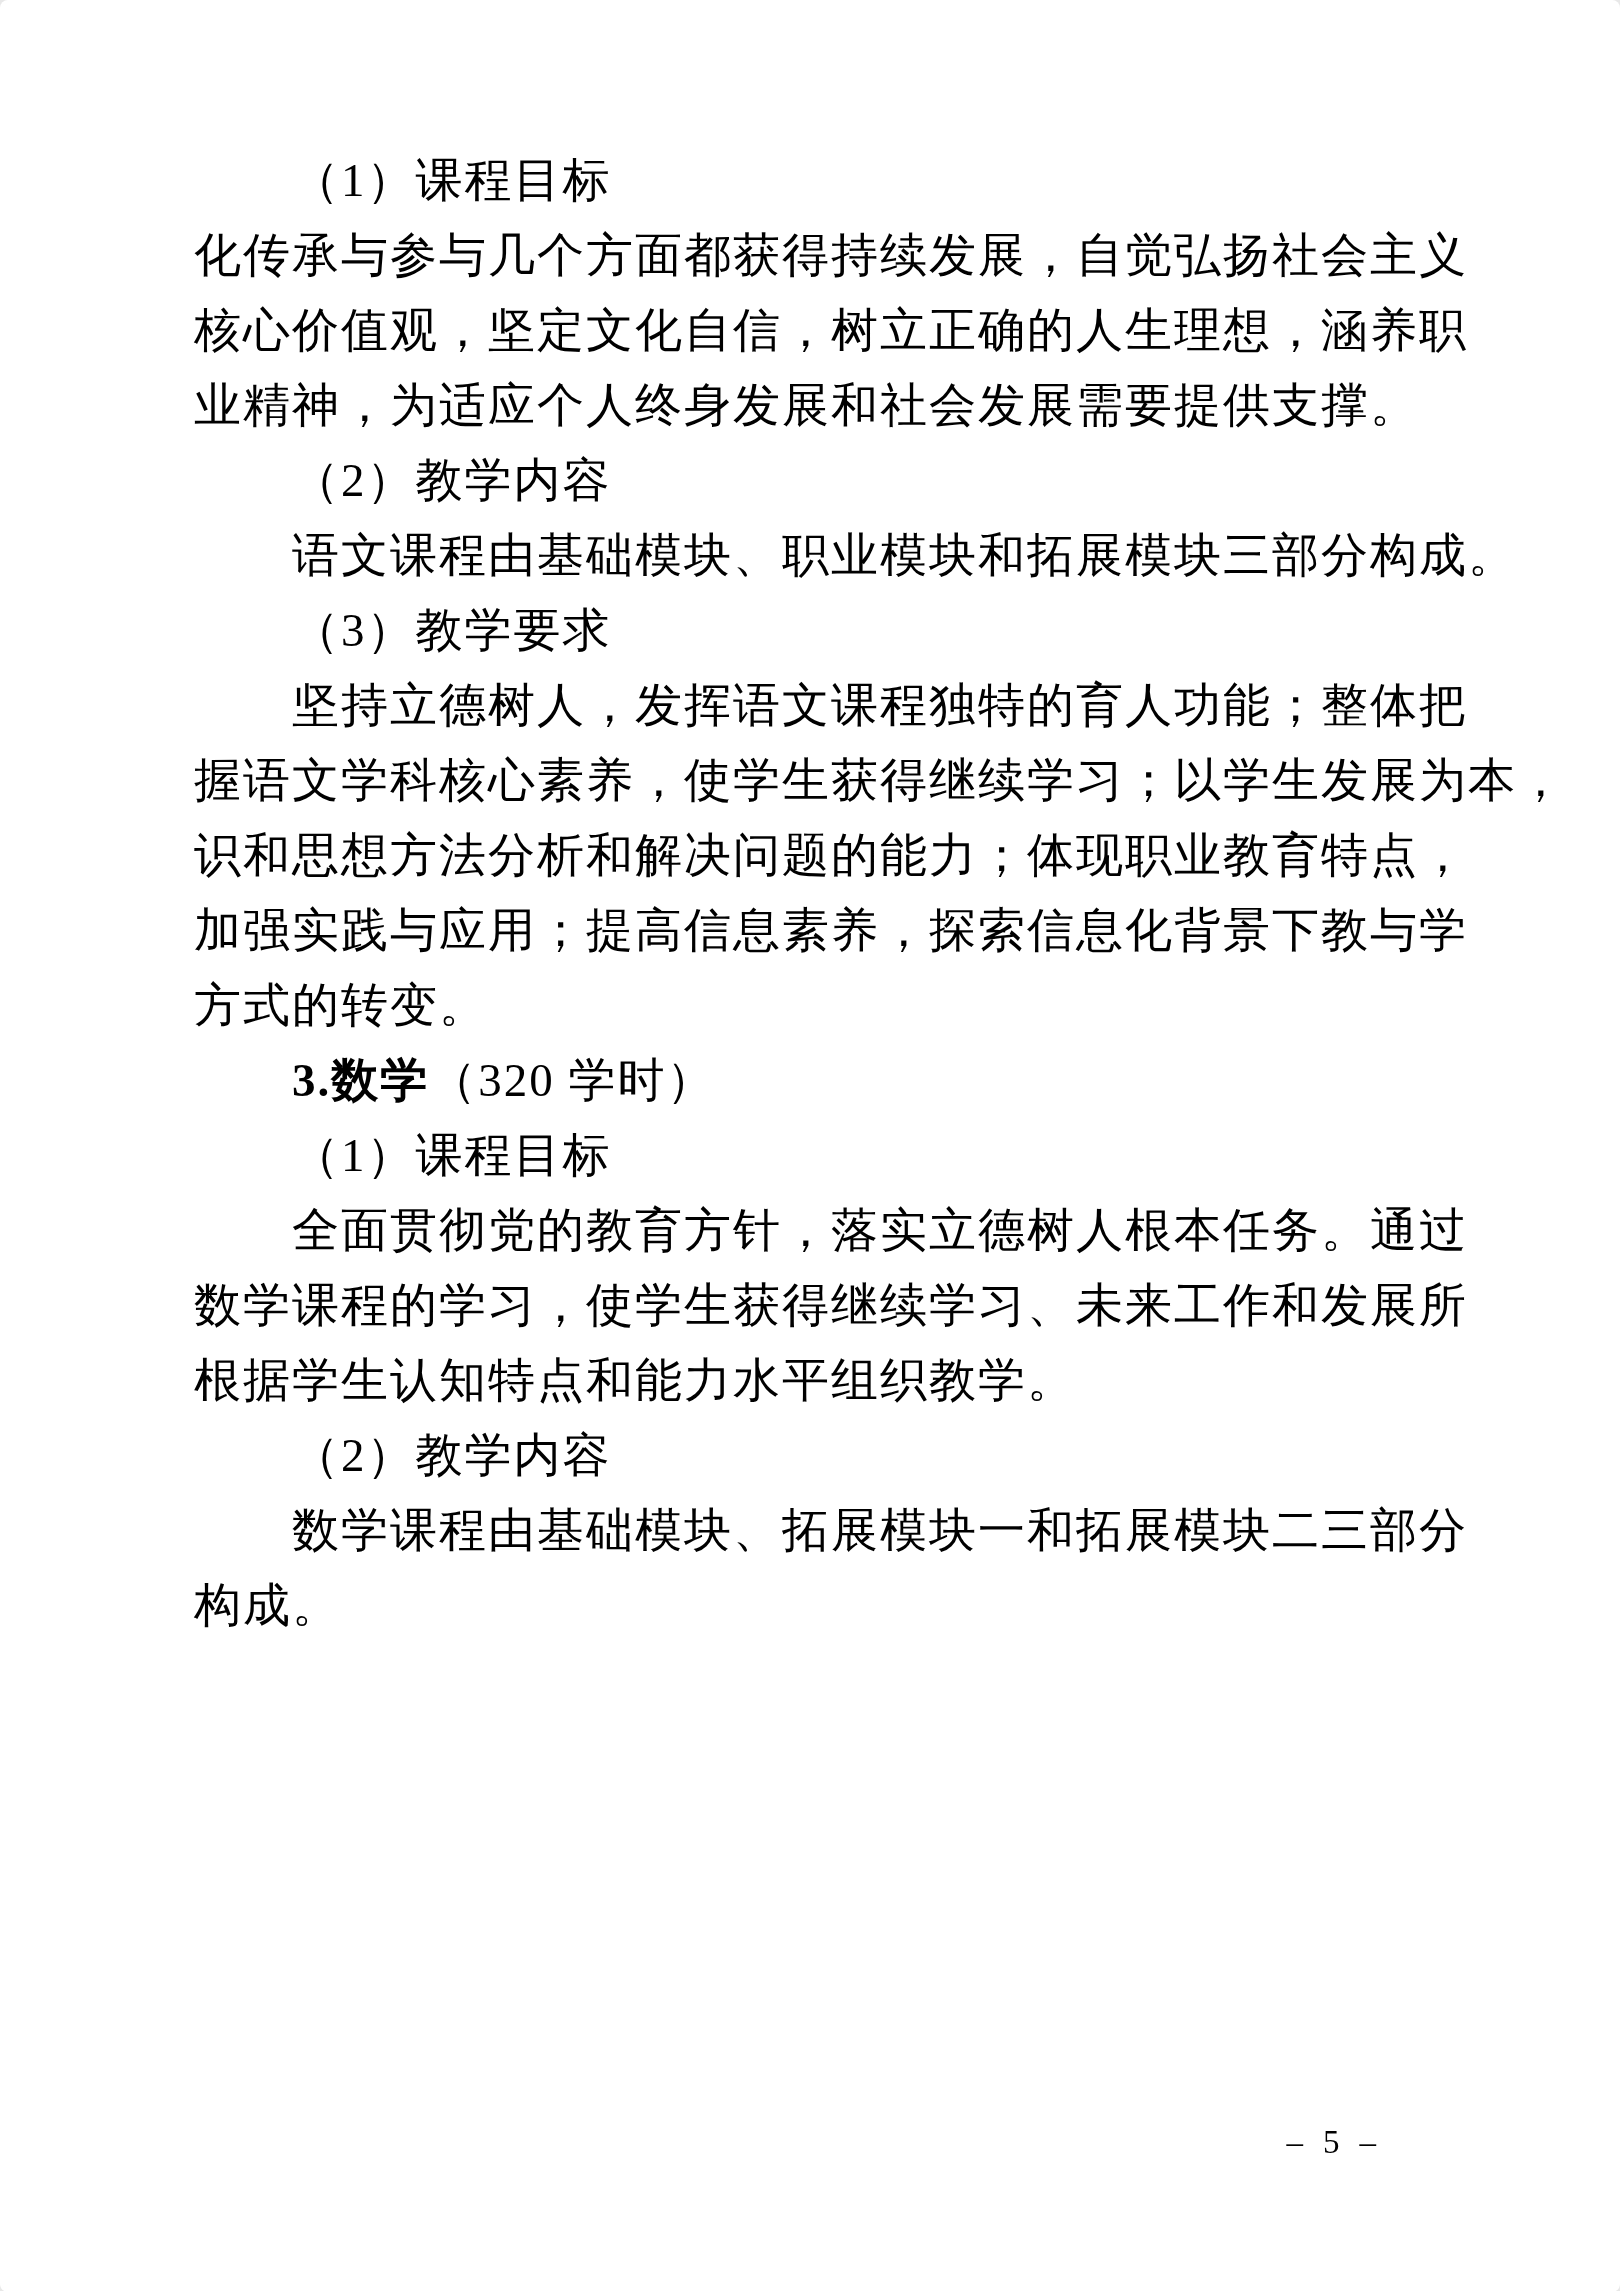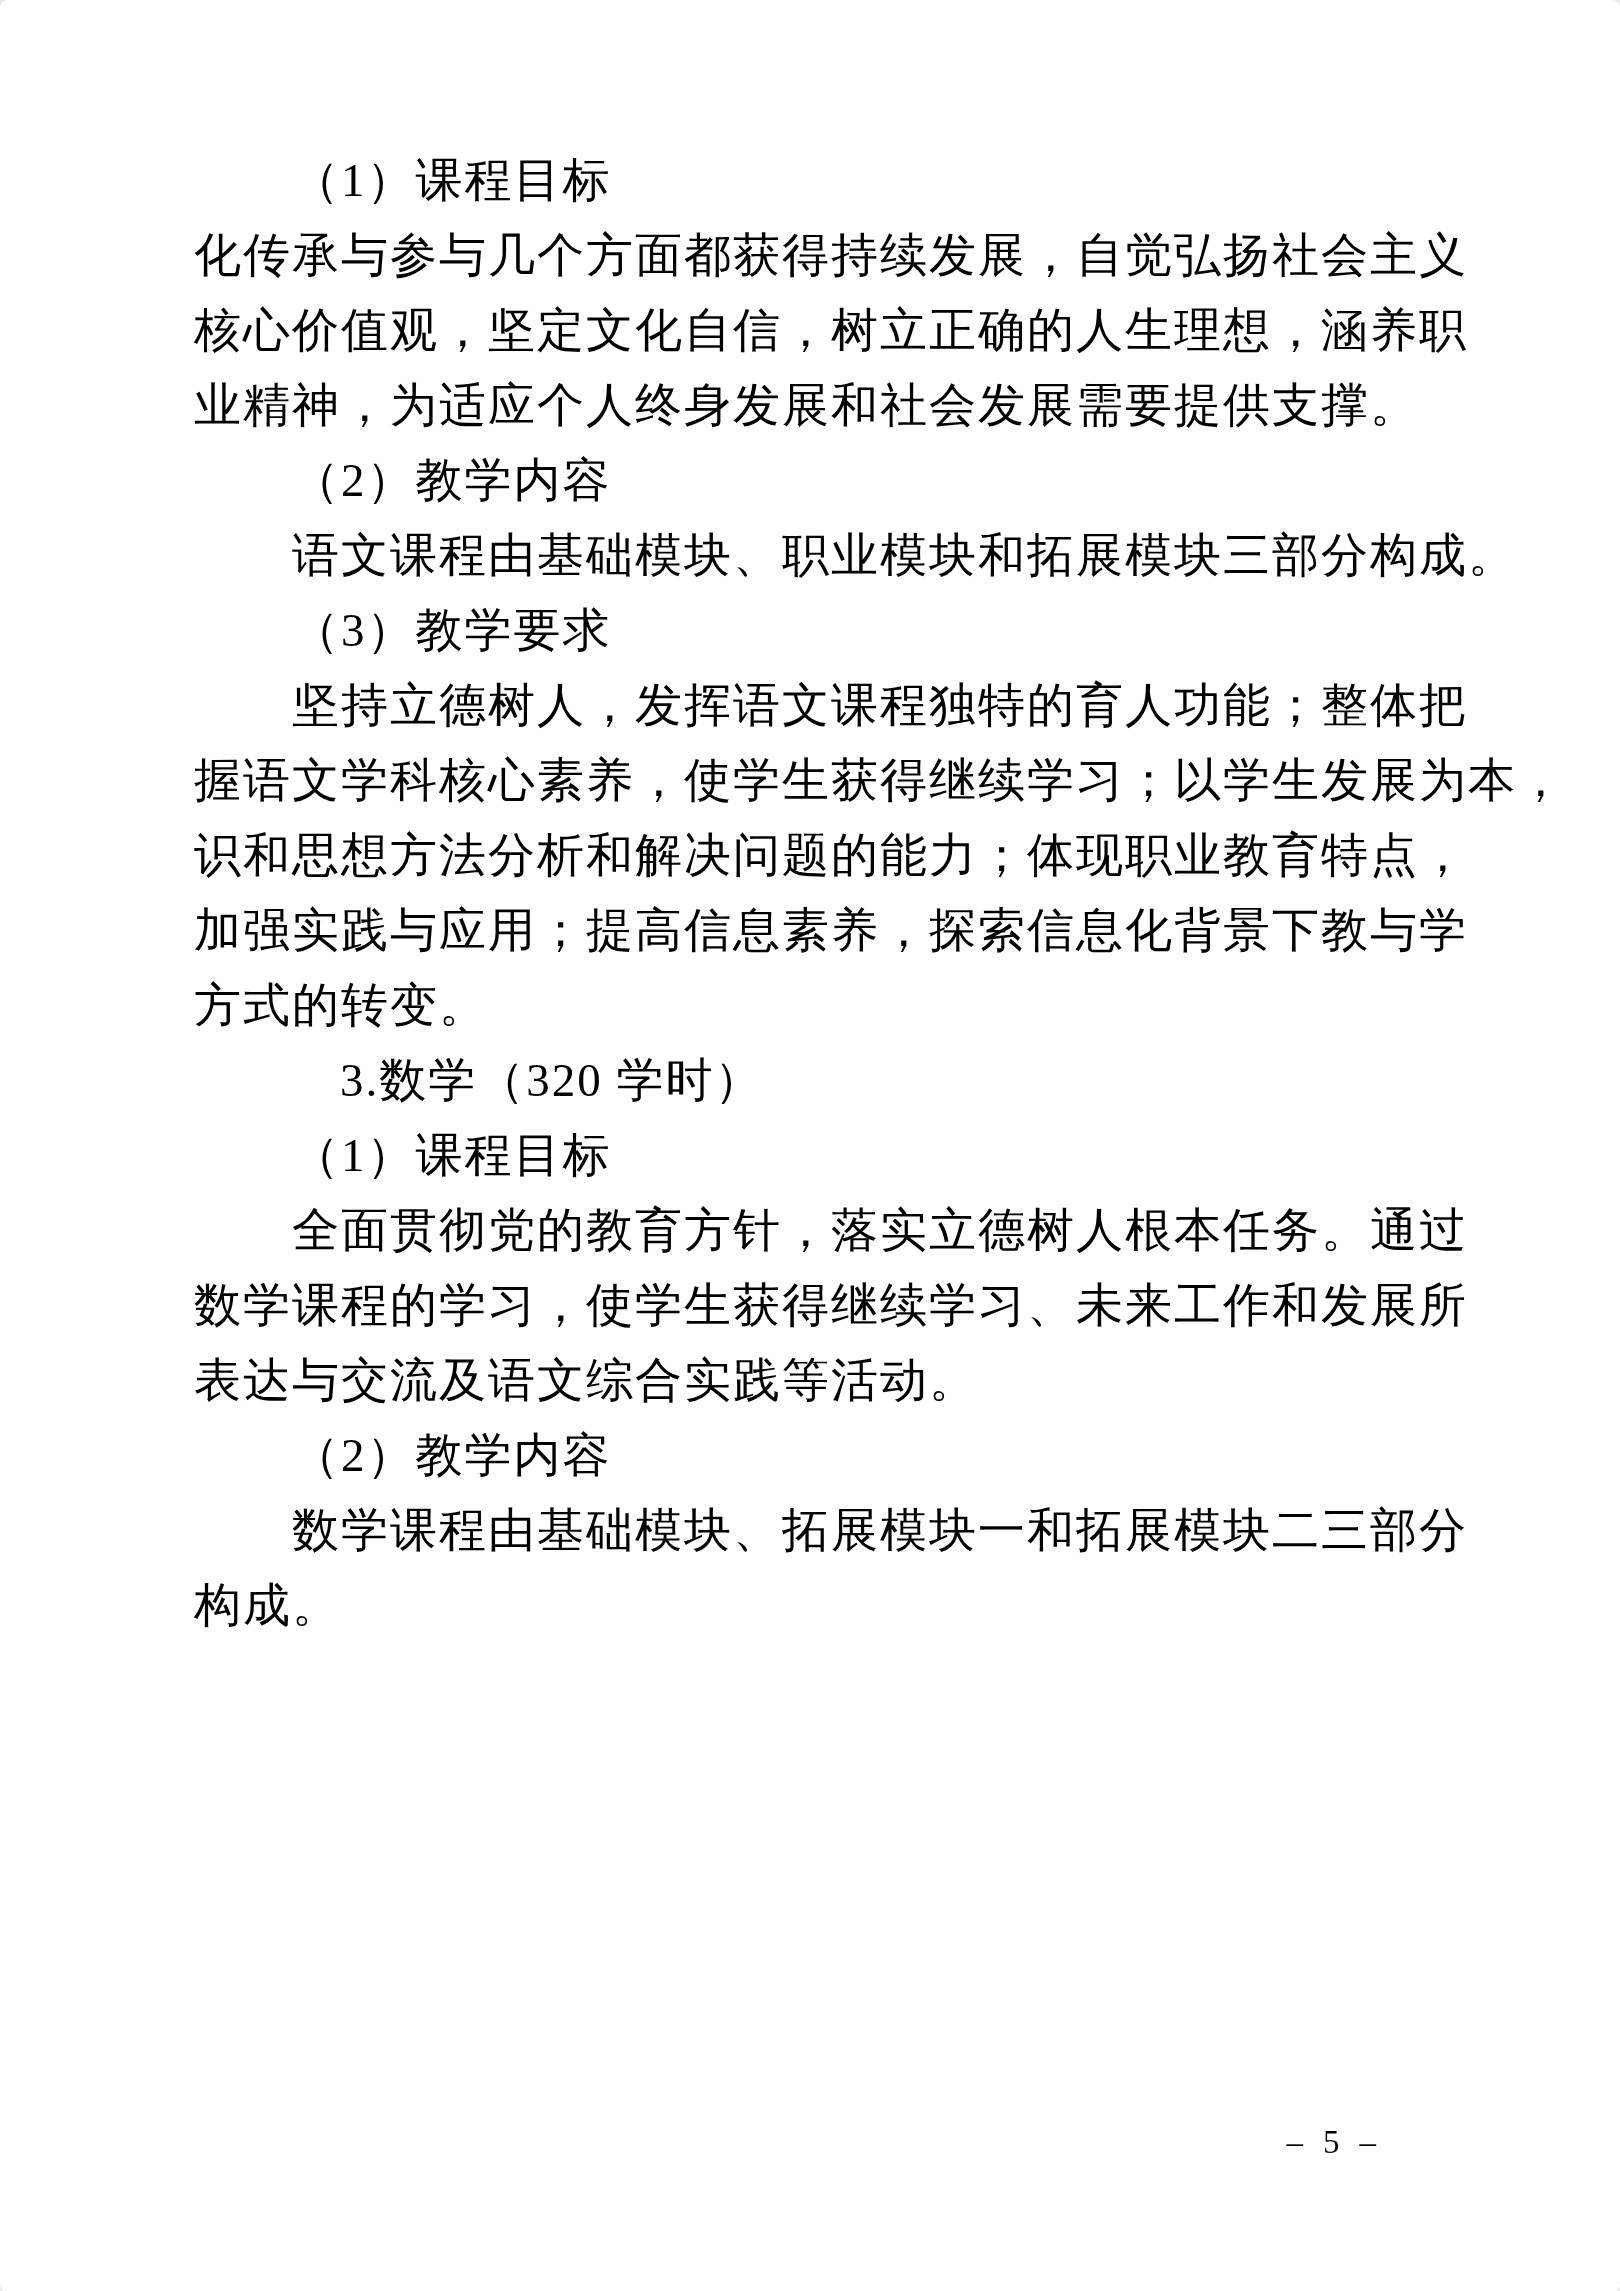--- a/index.html
+++ b/index.html
@@ -22,21 +22,21 @@
   }
   .line {
     margin: 0;
     font-size: 47px;
     line-height: 75px;
     letter-spacing: 2px;
     white-space: nowrap;
     font-weight: 400;
   }
   .indent { text-indent: 98px; }
-  .bold { font-weight: 400; margin-left: 48px; }
+  .bold { font-weight: 700; }
   .footer {
     position: absolute;
     top: 2123px;
     right: 238px;
     font-size: 33px;
     line-height: 39px;
     letter-spacing: 5.9px;
     color: #000000;
   }
 </style>
@@ -54,20 +54,20 @@
     <p class="line indent">（3）教学要求</p>
     <p class="line indent">坚持立德树人，发挥语文课程独特的育人功能；整体把</p>
     <p class="line">握语文学科核心素养，使学生获得继续学习；以学生发展为本，</p>
     <p class="line">识和思想方法分析和解决问题的能力；体现职业教育特点，</p>
     <p class="line">加强实践与应用；提高信息素养，探索信息化背景下教与学</p>
     <p class="line">方式的转变。</p>
     <p class="line indent"><span class="bold">3.数学</span><span>（320 学时）</span></p>
     <p class="line indent">（1）课程目标</p>
     <p class="line indent">全面贯彻党的教育方针，落实立德树人根本任务。通过</p>
     <p class="line">数学课程的学习，使学生获得继续学习、未来工作和发展所</p>
-    <p class="line">表达与交流及语文综合实践等活动。</p>
+    <p class="line">根据学生认知特点和能力水平组织教学。</p>
     <p class="line indent">（2）教学内容</p>
     <p class="line indent">数学课程由基础模块、拓展模块一和拓展模块二三部分</p>
     <p class="line">构成。</p>
   </div>
   <div class="footer">– 5 –</div>
 </div>
 
 
 </body></html>

